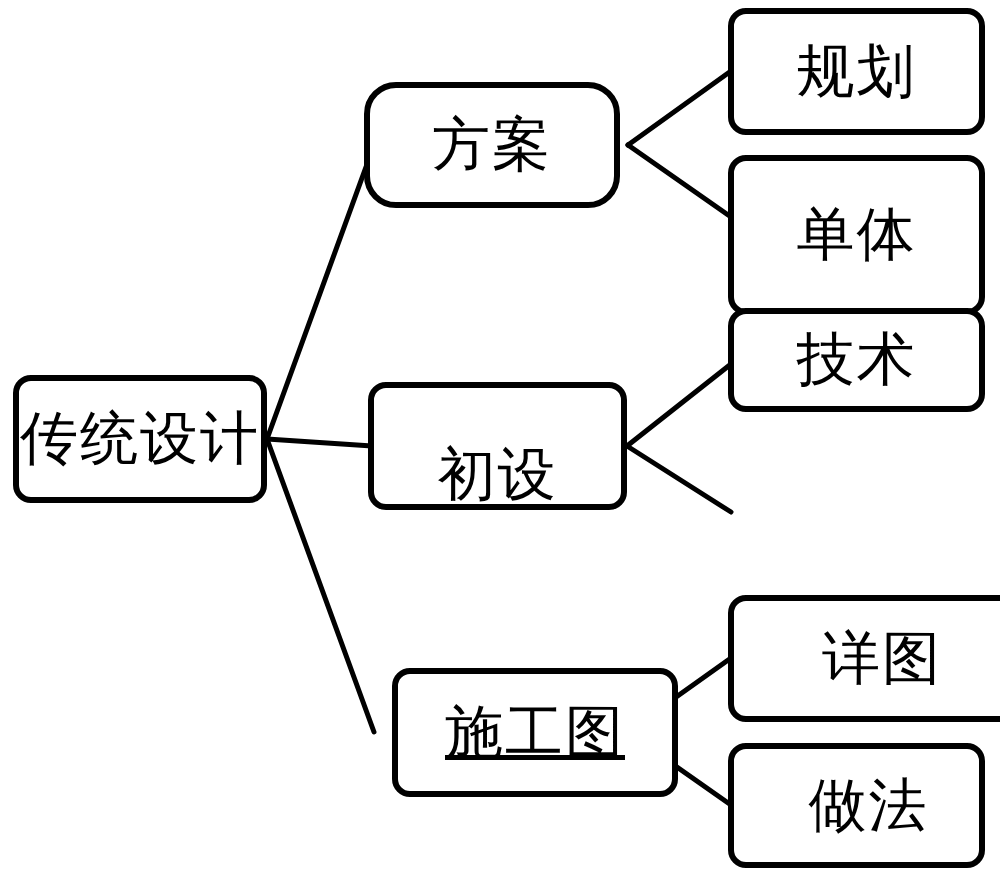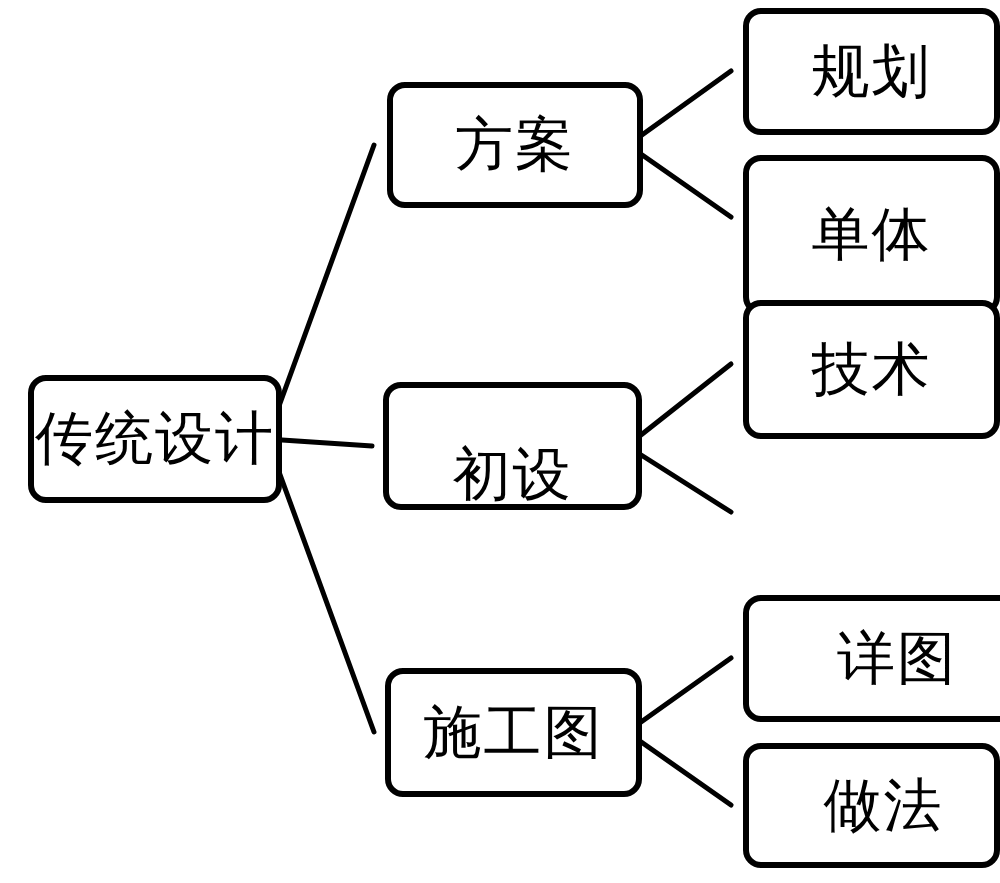--- a/index.html
+++ b/index.html
@@ -35,30 +35,29 @@
     border: 6px solid #000000;
     border-radius: 18px;
     display: flex;
     align-items: center;
     justify-content: center;
     color: #000000;
     font-size: 58px;
     line-height: 1;
     white-space: nowrap;
     letter-spacing: 2px;
-    margin-left: 15px;
   }
   
   #node-root        { left: 13px;  top: 375px; width: 254px; height: 128px; }
-  #node-scheme      { left: 372px; top: 82px;  width: 256px; height: 126px; }
+  #node-scheme      { left: 364px; top: 82px;  width: 256px; height: 126px; border-radius: 32px; }
   #node-preliminary { left: 368px; top: 382px; width: 259px; height: 128px; align-items: flex-end; }
-  #node-construction{ left: 370px; top: 668px; width: 257px; height: 129px; }
+  #node-construction{ left: 392px; top: 668px; width: 286px; height: 129px; text-decoration: underline; }
   #node-planning    { left: 728px; top: 8px;   width: 257px; height: 127px; }
   #node-single      { left: 728px; top: 155px; width: 257px; height: 160px; }
-  #node-technology  { left: 728px; top: 300px; width: 257px; height: 139px; }
+  #node-technology  { left: 728px; top: 308px; width: 257px; height: 104px; }
   #node-economy     { left: 728px; top: 447px; width: 257px; height: 130px; }
   #node-detail      { left: 728px; top: 595px; width: 308px; height: 127px; }
   #node-method      { left: 728px; top: 743px; width: 257px; height: 125px; padding-left: 24px; }
 </style>
 </head>
 <body>
 
 <div class="canvas">
 
   <svg class="edges" viewBox="0 0 1000 883" xmlns="http://www.w3.org/2000/svg">

